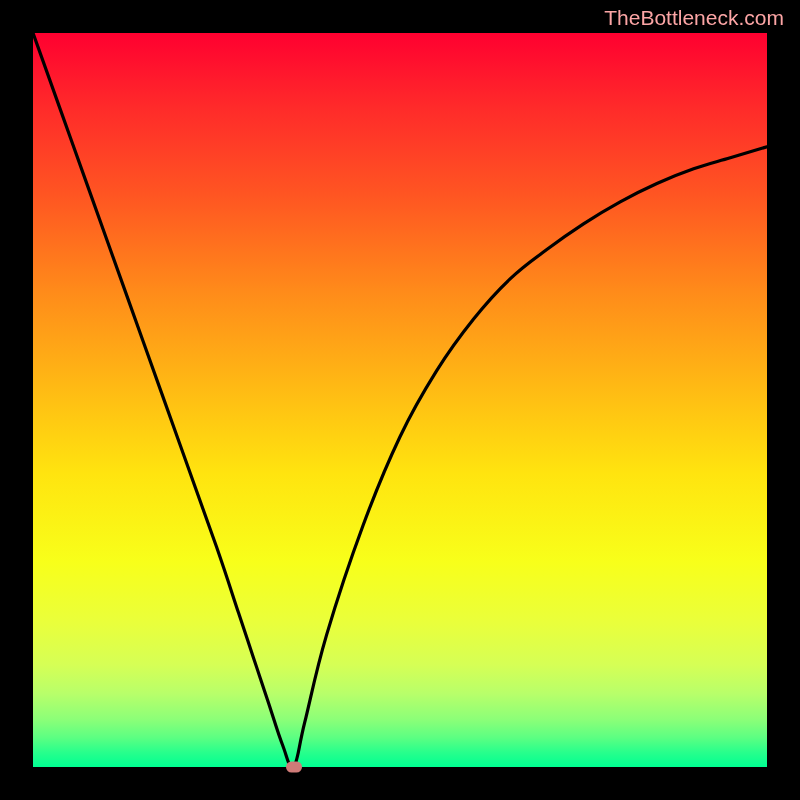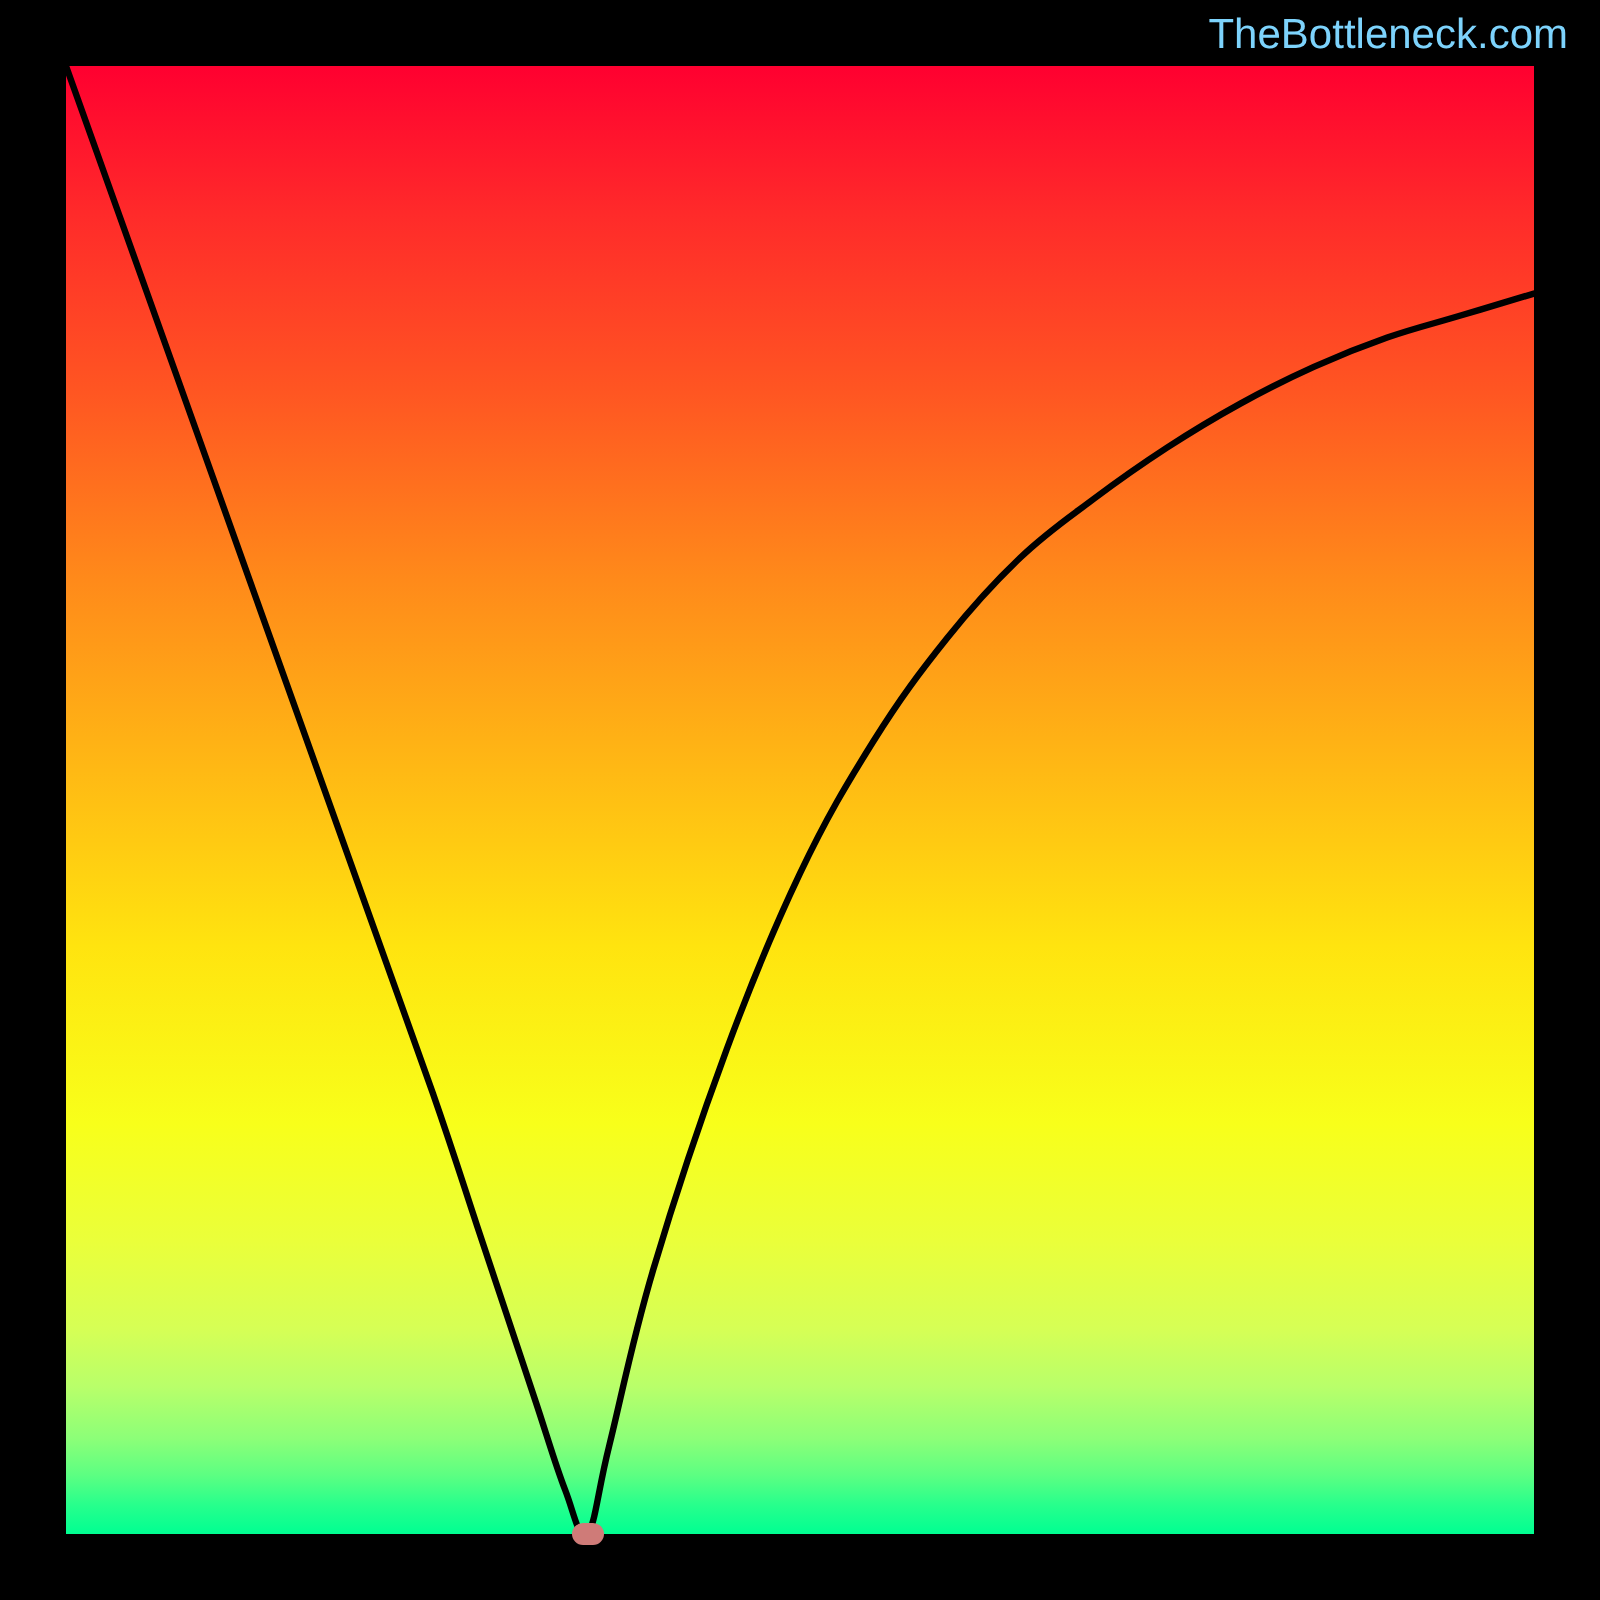--- a/index.html
+++ b/index.html
@@ -54,21 +54,21 @@
     border-radius: 6px;
     background: #cf7b78;
     transform: translate(-50%, -50%);
   }
   .watermark {
     position: absolute;
     top: 6px;
     right: 16px;
     font-family: Arial, Helvetica, sans-serif;
     font-size: 21px;
-    color: #7dd3fc;
+    color: #fca5a5;
     letter-spacing: 0px;
   }
 </style>
 </head>
 <body>
 
 <div class="frame">
   <div class="watermark">TheBottleneck.com</div>
   <div class="plot-area">
     <svg class="curve-svg" viewBox="0 0 734 734" preserveAspectRatio="none">

